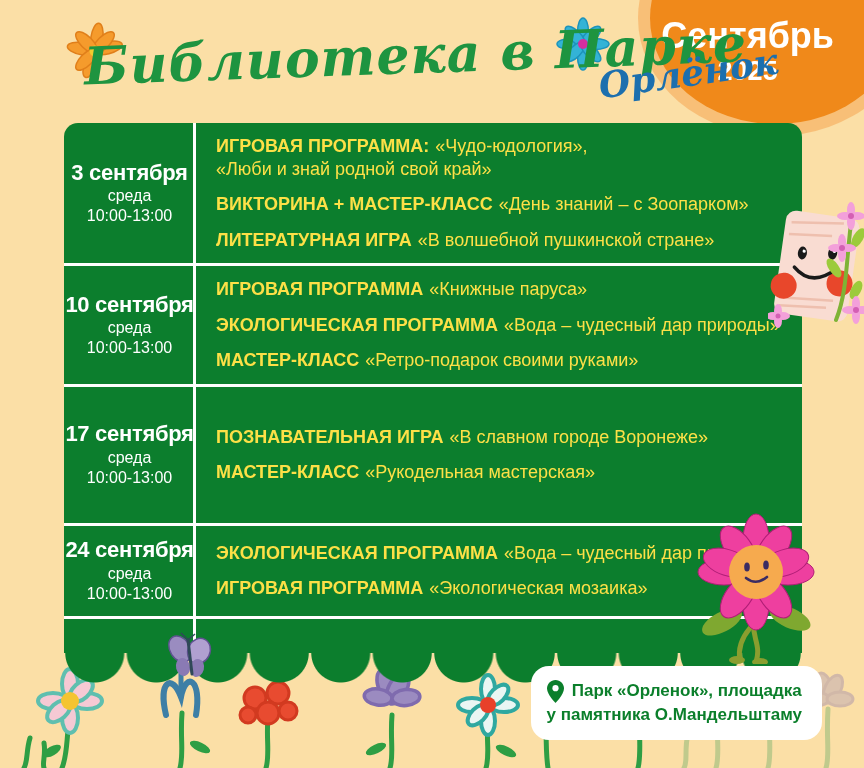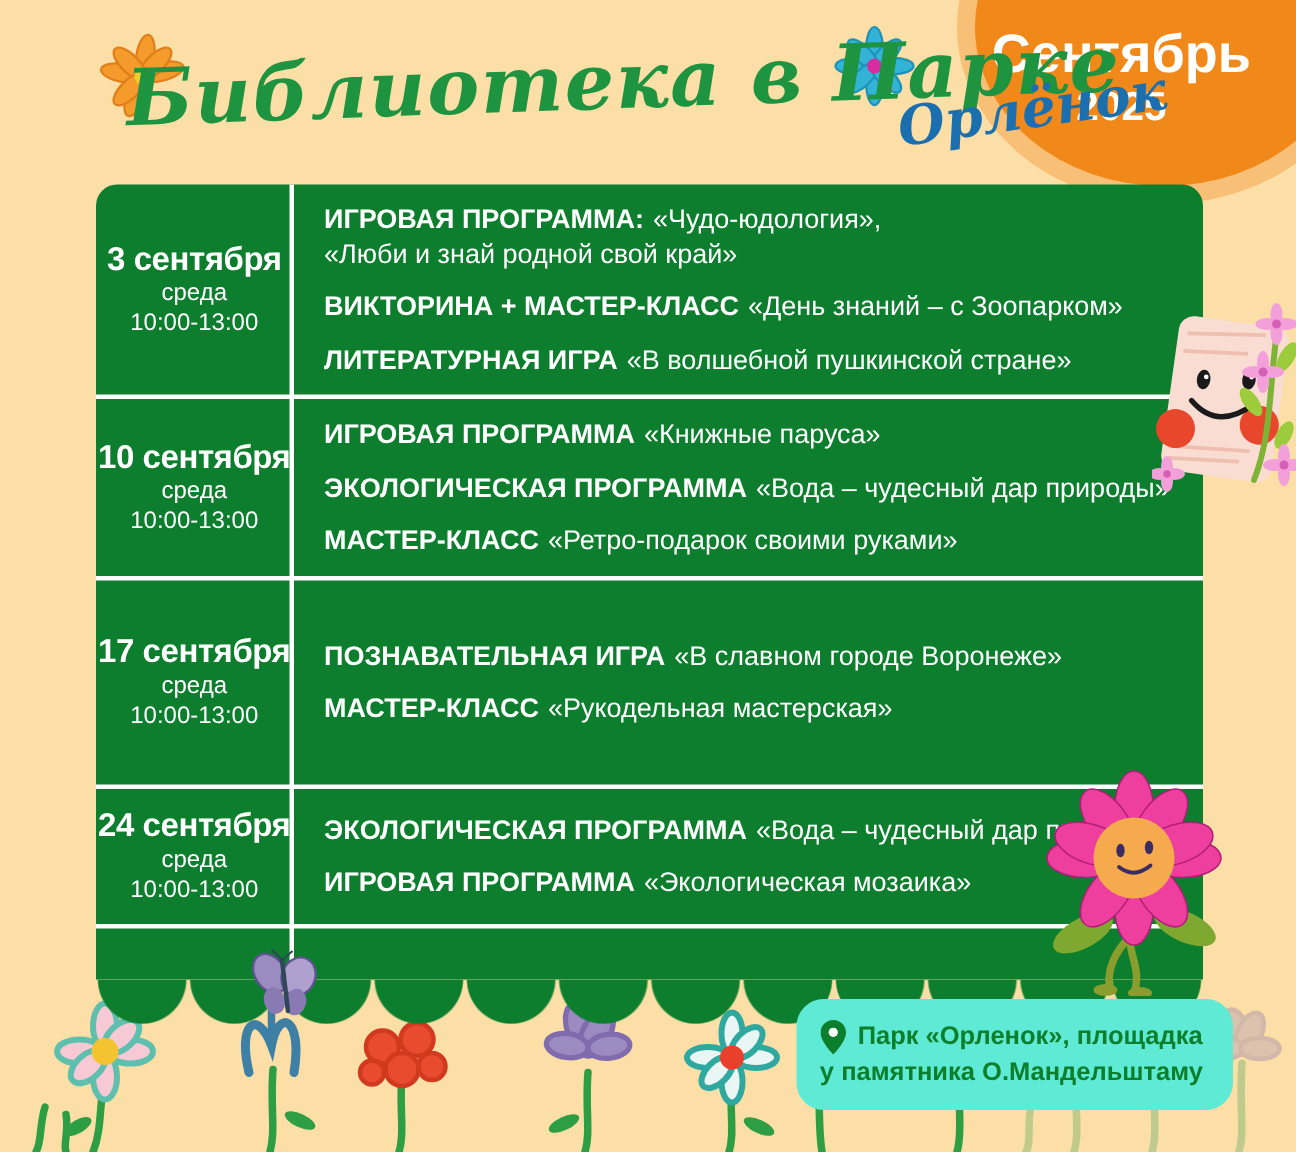--- a/index.html
+++ b/index.html
@@ -25,37 +25,37 @@
   .table{position:absolute;left:64px;top:123px;width:738px;z-index:2;
          background:#0c7e2d;border-radius:14px 14px 0 0;}
   .row{display:grid;grid-template-columns:131px 1fr;align-items:center;}
   .hsep{height:3px;background:#fff;}
   .vsep{position:absolute;left:129px;top:0;width:3px;height:532px;background:#fff;z-index:3;}
   .date-cell{display:flex;flex-direction:column;align-items:center;justify-content:center;
              text-align:center;color:#fff;padding:4px 18px;}
   .date{font-size:22px;font-weight:700;letter-spacing:-.3px;line-height:1.2;white-space:nowrap;}
   .weekday,.time{font-size:16px;font-weight:400;line-height:1.25;}
   .events{display:flex;flex-direction:column;justify-content:center;gap:13px;
-          padding:12px 10px 12px 21px;color:#ffffff;}
+          padding:12px 10px 12px 21px;color:#fde047;}
   .event{font-size:18px;line-height:1.25;}
   .etype{font-weight:700;margin-right:6px;}
   .etitle{font-weight:400;white-space:pre-line;}
   .row-empty{height:34px;}
   .scallops{position:absolute;left:0;right:0;top:100%;height:31px;
             background-image:radial-gradient(circle 30px at 50% 0,#0c7e2d 29px,rgba(0,0,0,0) 30px);
             background-size:61.5px 31px;background-repeat:repeat-x;}
 
   
   .book-mascot{position:absolute;left:768px;top:198px;z-index:4;}
   .flower-mascot{position:absolute;left:690px;top:512px;z-index:4;}
   .butterfly{position:absolute;left:167px;top:632px;z-index:4;}
   .garden{position:absolute;left:0;bottom:0;z-index:1;}
 
   
-  .loc{position:absolute;right:42px;bottom:28px;z-index:5;background:#5eead4;border-radius:18px;
+  .loc{position:absolute;right:42px;bottom:28px;z-index:5;background:#ffffff;border-radius:18px;
        padding:13px 20px 13px 16px;color:#0b7f2b;font-weight:700;font-size:17px;line-height:1.4;}
   .loc-line1{display:flex;align-items:center;justify-content:center;gap:8px;}
   .loc-line2{text-align:center;}
 </style>
 </head>
 <body>
 
 <div class="poster">
 
   <svg class="flower-tl" width="58" height="58" viewBox="0 0 58 58">

